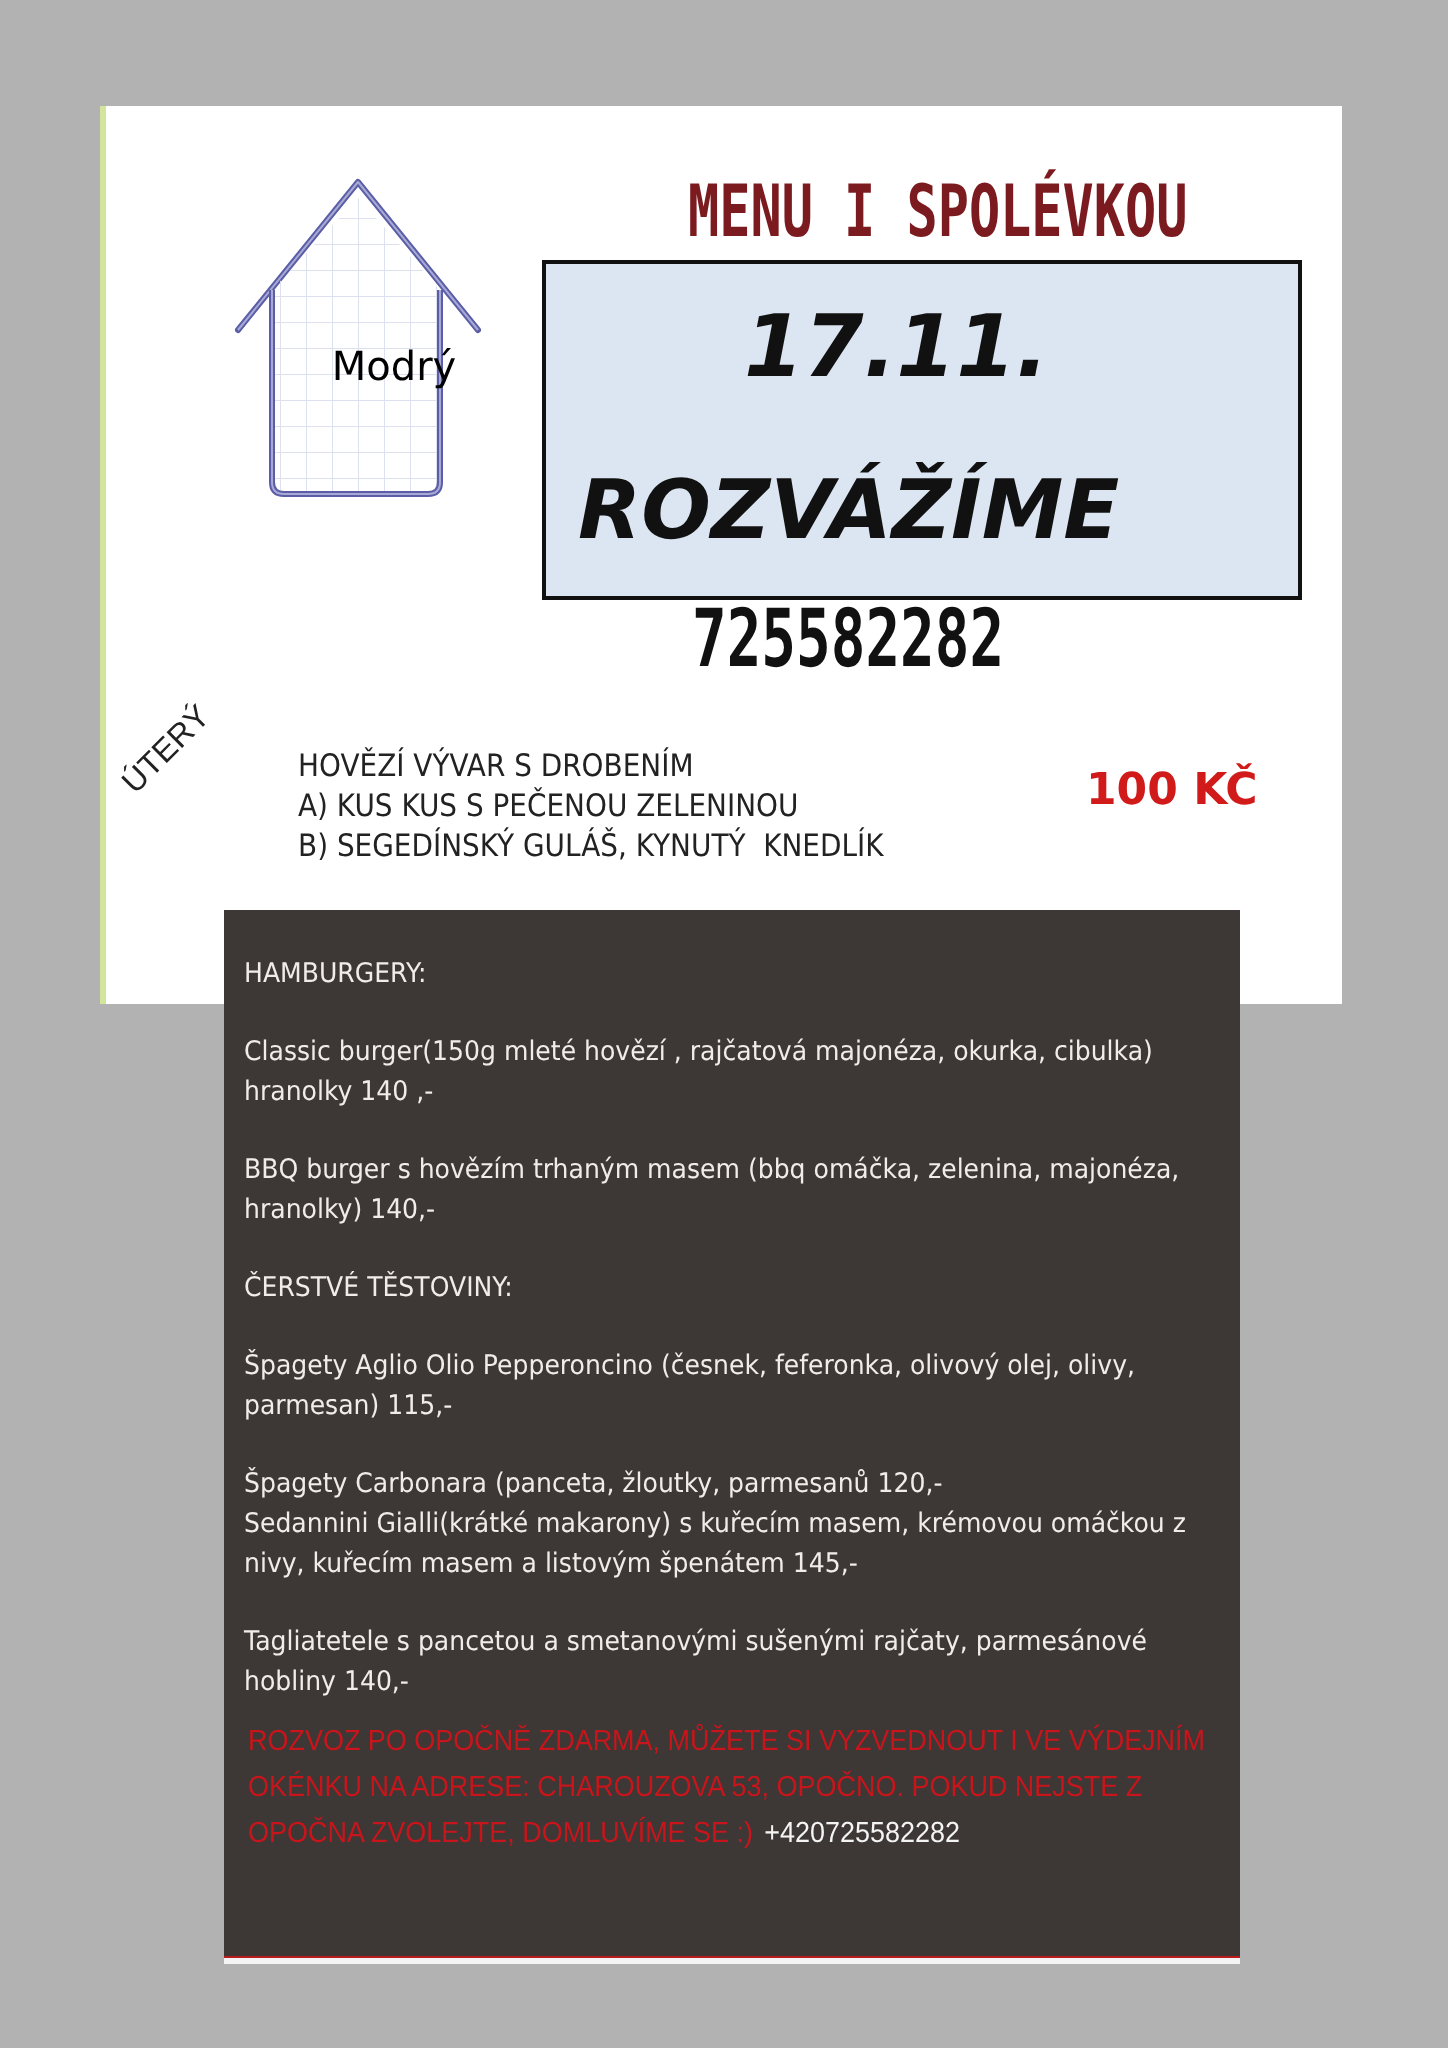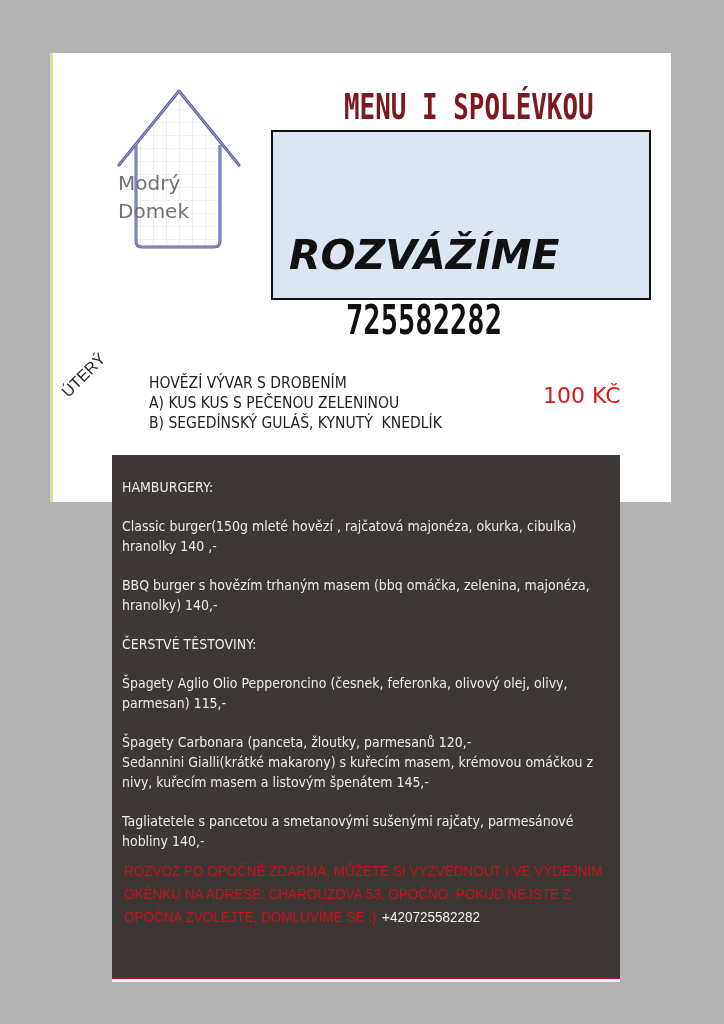--- a/index.html
+++ b/index.html
@@ -16,25 +16,25 @@
       background: #ffffff;
       border-left: 3px solid #d3e59a;
       box-sizing: border-box;
     }
     .logo {
       position: absolute; left: 61px; top: 30px;
       width: 130px; height: 170px;
     }
     .logo svg { position: absolute; left: 0; top: 0; }
     .logo-text {
-      position: absolute; left: 4px; top: 86px;
+      position: absolute; left: 28px; top: 86px;
       width: 110px;
       font-family: "DejaVu Sans", sans-serif;
       font-size: 20px; line-height: 28px;
-      color: #737373; text-align: left;
+      color: #000000; text-align: center;
     }
     .logo-text span { display: block; }
     .headline {
       position: absolute; left: 291px; top: 33px;
       font-family: "DejaVu Sans Mono", monospace;
       font-size: 36px; font-weight: bold;
       color: #7b1a1f;
       letter-spacing: 0px;
       transform: scaleX(0.72);
       transform-origin: left center;
@@ -83,21 +83,21 @@
       font-family: "DejaVu Sans", sans-serif;
       font-size: 15.5px; line-height: 20px;
       color: #222;
       transform: scaleX(0.9);
       transform-origin: left top;
     }
     .daily-list div { white-space: pre; }
     .daily-price {
       position: absolute; left: 490px; top: 330px;
       font-family: "DejaVu Sans", sans-serif;
-      font-size: 22px; font-weight: normal;
+      font-size: 22px; font-weight: bold;
       color: #d11a1a;
       text-align: right;
     }
     .dark-panel {
       position: absolute; left: 112px; top: 455px;
       width: 508px; height: 523px;
       background: #3d3736;
       border-bottom: 1px solid #b91c1c;
     }
     .dark-underline {
@@ -139,26 +139,26 @@
         </pattern>
       </defs>
       <path d="M5 82 L65 8 L125 82" fill="none" stroke="#5b5ea6" stroke-width="3" stroke-linejoin="round" stroke-linecap="round"></path>
       <path d="M5 82 L65 8 L125 82" fill="none" stroke="#a8aad6" stroke-width="1" stroke-linejoin="round"></path>
       <path d="M22 62 L22 158 Q22 164 28 164 L100 164 Q106 164 106 158 L106 62 L65 16 Z" fill="url(#grid)" stroke="none"></path>
       <path d="M22 62 L22 158 Q22 164 28 164 L100 164 Q106 164 106 158 L106 62" fill="none" stroke="#5b5ea6" stroke-width="3"></path>
       <path d="M22 62 L22 158 Q22 164 28 164 L100 164 Q106 164 106 158 L106 62" fill="none" stroke="#a8aad6" stroke-width="1"></path>
     </svg>
     <div class="logo-text">
       <span>Modrý</span>
-      <span>Domek</span>
     </div>
   </div>
 
   <div class="headline">MENU I SPOLÉVKOU</div>
   <div class="date-box"></div>
+  <div class="date-text">17.11.</div>
   <div class="delivery-text">ROZVÁŽÍME</div>
   <div class="phone-big">725582282</div>
 
   <div class="day-label">ÚTERÝ</div>
   <div class="daily-list">
     <div>HOVĚZÍ VÝVAR S DROBENÍM</div>
     <div>A) KUS KUS S PEČENOU ZELENINOU</div>
     <div>B) SEGEDÍNSKÝ GULÁŠ, KYNUTÝ  KNEDLÍK</div>
   </div>
   <div class="daily-price">100 KČ</div>

